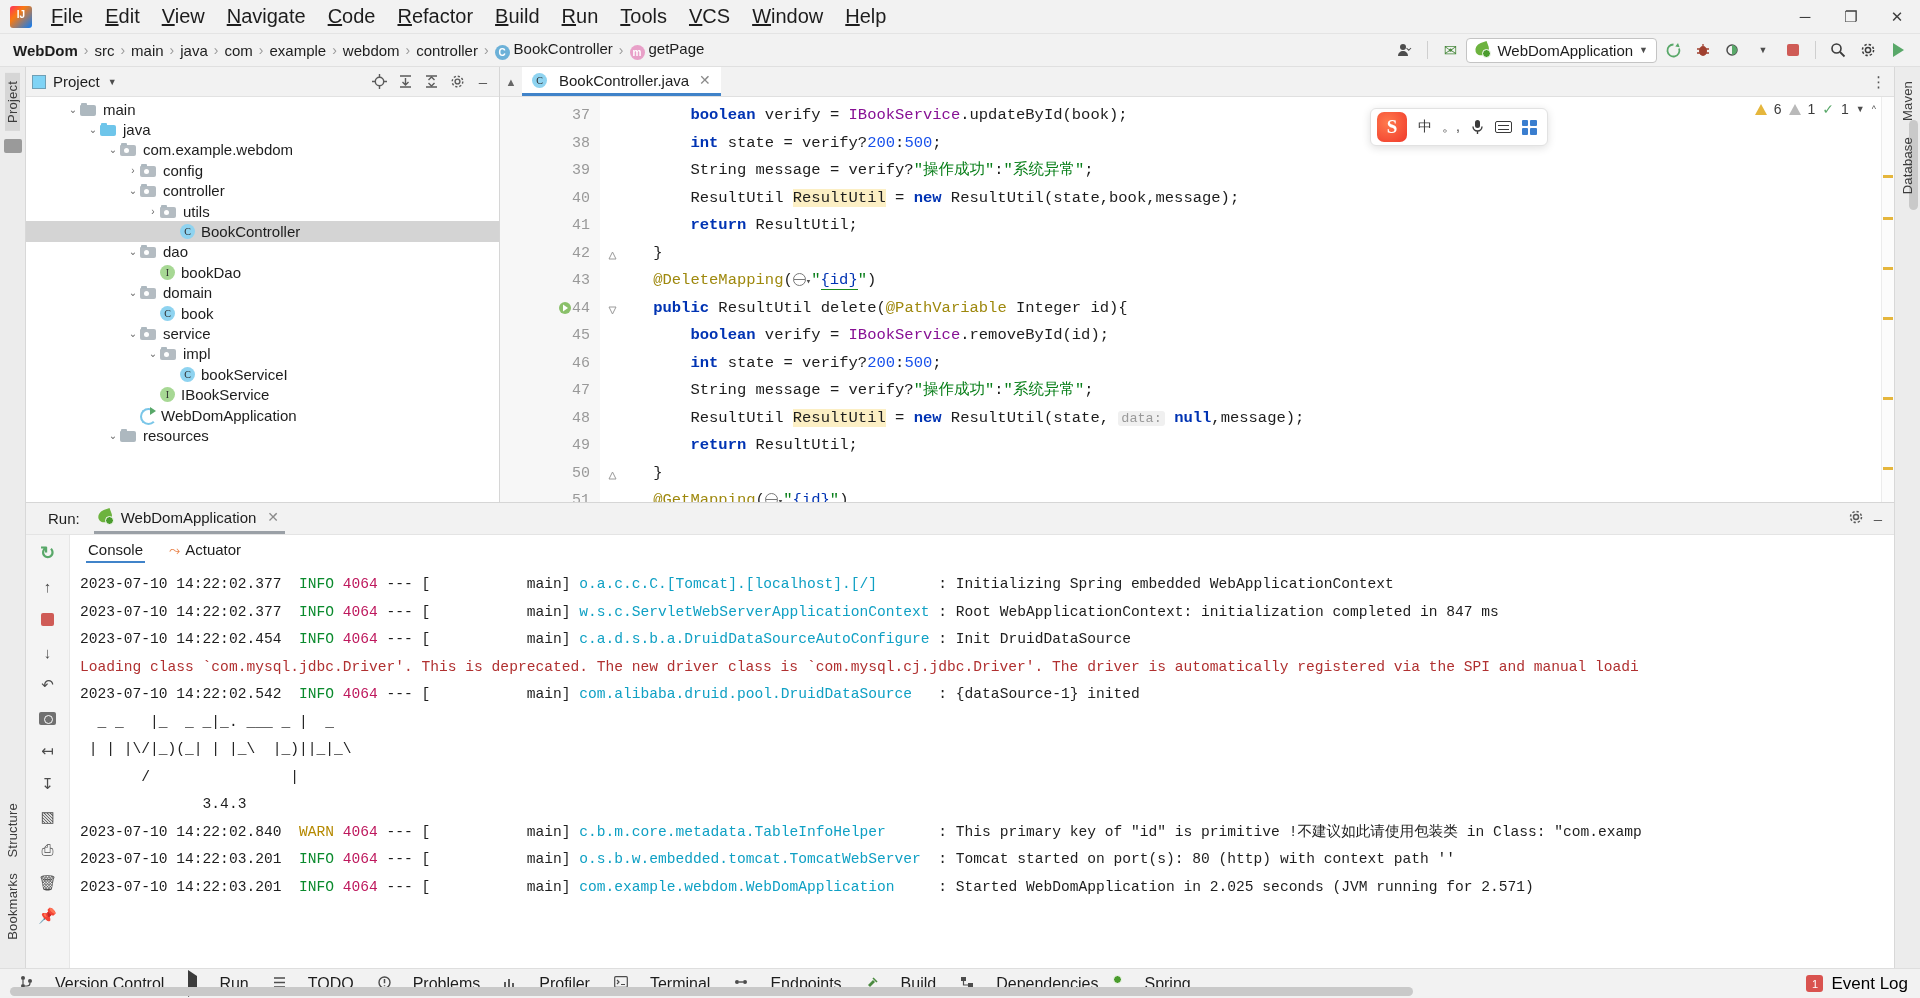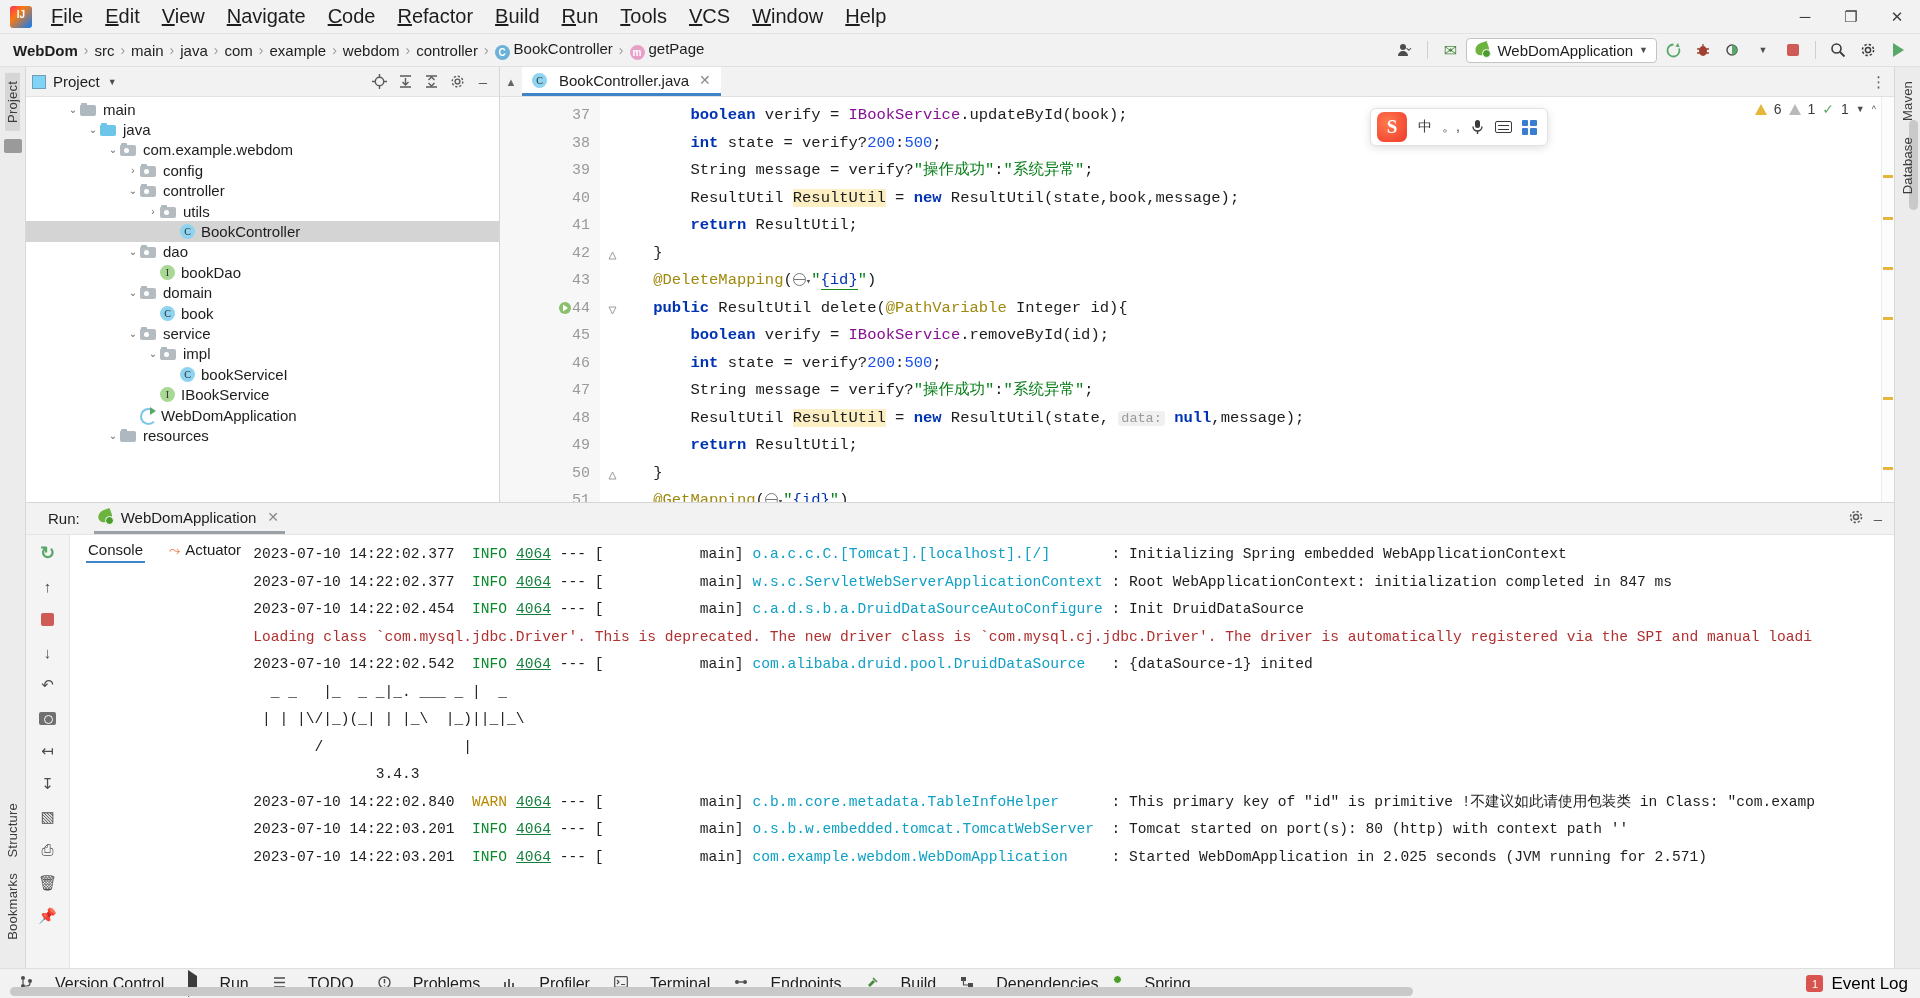--- a/index.html
+++ b/index.html
@@ -178,30 +178,30 @@
   .gear{ font-size:16px; }
   .run-body{ flex:1; display:flex; min-height:0;}
   .run-left-tools{ width:44px; background:#f4f4f4; display:flex; flex-direction:column; align-items:center;
      padding-top:6px; gap:9px; flex:none; border-right:1px solid #e6e6e6;}
   .rt-ico{ width:24px;height:24px; display:flex;align-items:center;justify-content:center; color:#4c4c4c; font-size:15px;
      border-radius:3px;}
   .rerun-ico{ color:#59a869; font-size:18px; font-weight:bold;}
   .stop-ico{ width:13px;height:13px;background:#cf5b56;border-radius:2px;}
   .cam-ico{ width:17px;height:13px;background:#707070;border-radius:2px;position:relative;}
   .cam-ico::after{content:"";position:absolute;left:5px;top:3px;width:7px;height:7px;border:1.6px solid #fff;border-radius:50%;}
-  .console-col{ flex:1; display:flex; flex-direction:row; min-width:0;}
+  .console-col{ flex:1; display:flex; flex-direction:column; min-width:0;}
   .console-tabs{ height:30px; display:flex; align-items:center; gap:22px; padding-left:16px; flex:none;
      background:#fff; }
   .ctab{ font-size:15px; padding:3px 2px; }
   .ctab.active{ border-bottom:2px solid #4083c9;}
   .actuator-ico{ color:#e8834a; font-size:14px; margin-right:5px;}
   .console-out{ flex:1; overflow:hidden; padding:6px 0 0 10px; position:relative;
      font-family:"Liberation Mono", monospace; font-size:14.6px; line-height:27.5px; white-space:pre;}
   .c-date{color:#1d1d1d;} .c-info{color:#0a8a2d;} .c-warnw{color:#b58900;}
-  .c-pid{color:#15803d;text-decoration:underline;} .c-logger{color:#0fa0c4;text-align:right;} .c-msg{color:#1d1d1d;} .c-err{color:#b03030;}
+  .c-pid{color:#be185d;} .c-logger{color:#0fa0c4;text-align:right;} .c-msg{color:#1d1d1d;} .c-err{color:#b03030;}
   .console-hscroll{ position:absolute; left:10px; right:14px; bottom:2px; height:9px; }
   .console-hscroll i{ display:block; height:9px; width:74%; background:#c9c9c9; border-radius:5px;}
   .console-vscroll{ position:absolute; right:2px; top:120px; width:9px; height:90px; background:#c9c9c9; border-radius:5px;}
 
   
   .statusbar{ height:30px; background:#f2f2f2; display:flex; align-items:center; gap:0px;
     border-top:1px solid #dedede; padding-left:8px; flex:none;}
   .sb-item{ display:flex; align-items:center; gap:22px; font-size:16px; padding:4px 12px; color:#1d1d1d;
     border-radius:3px;}
   .sb-right{ margin-left:auto; display:flex; align-items:center; gap:8px; padding-right:12px; }

